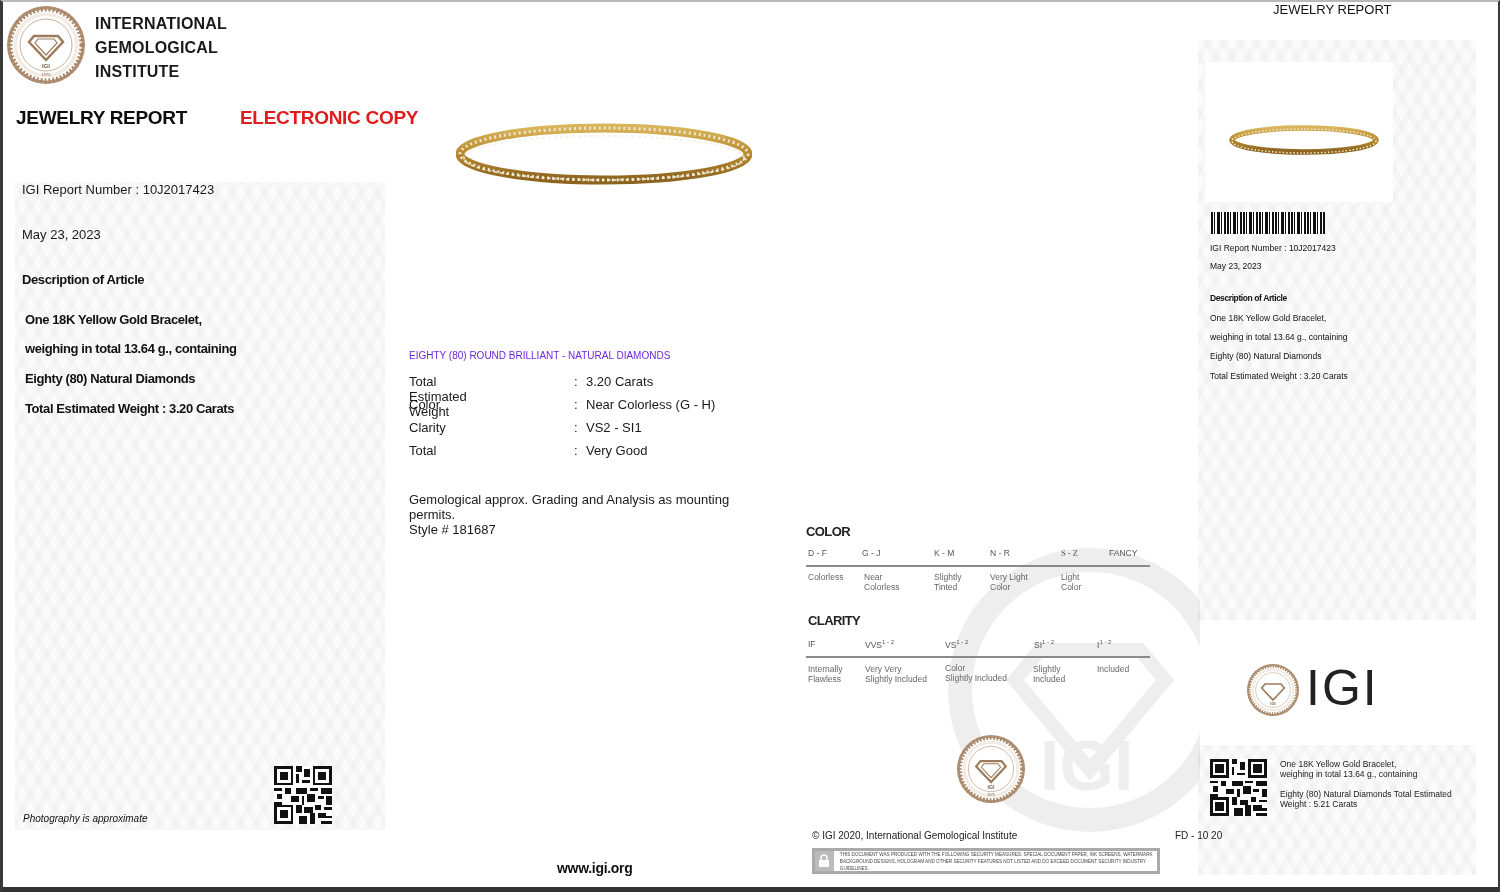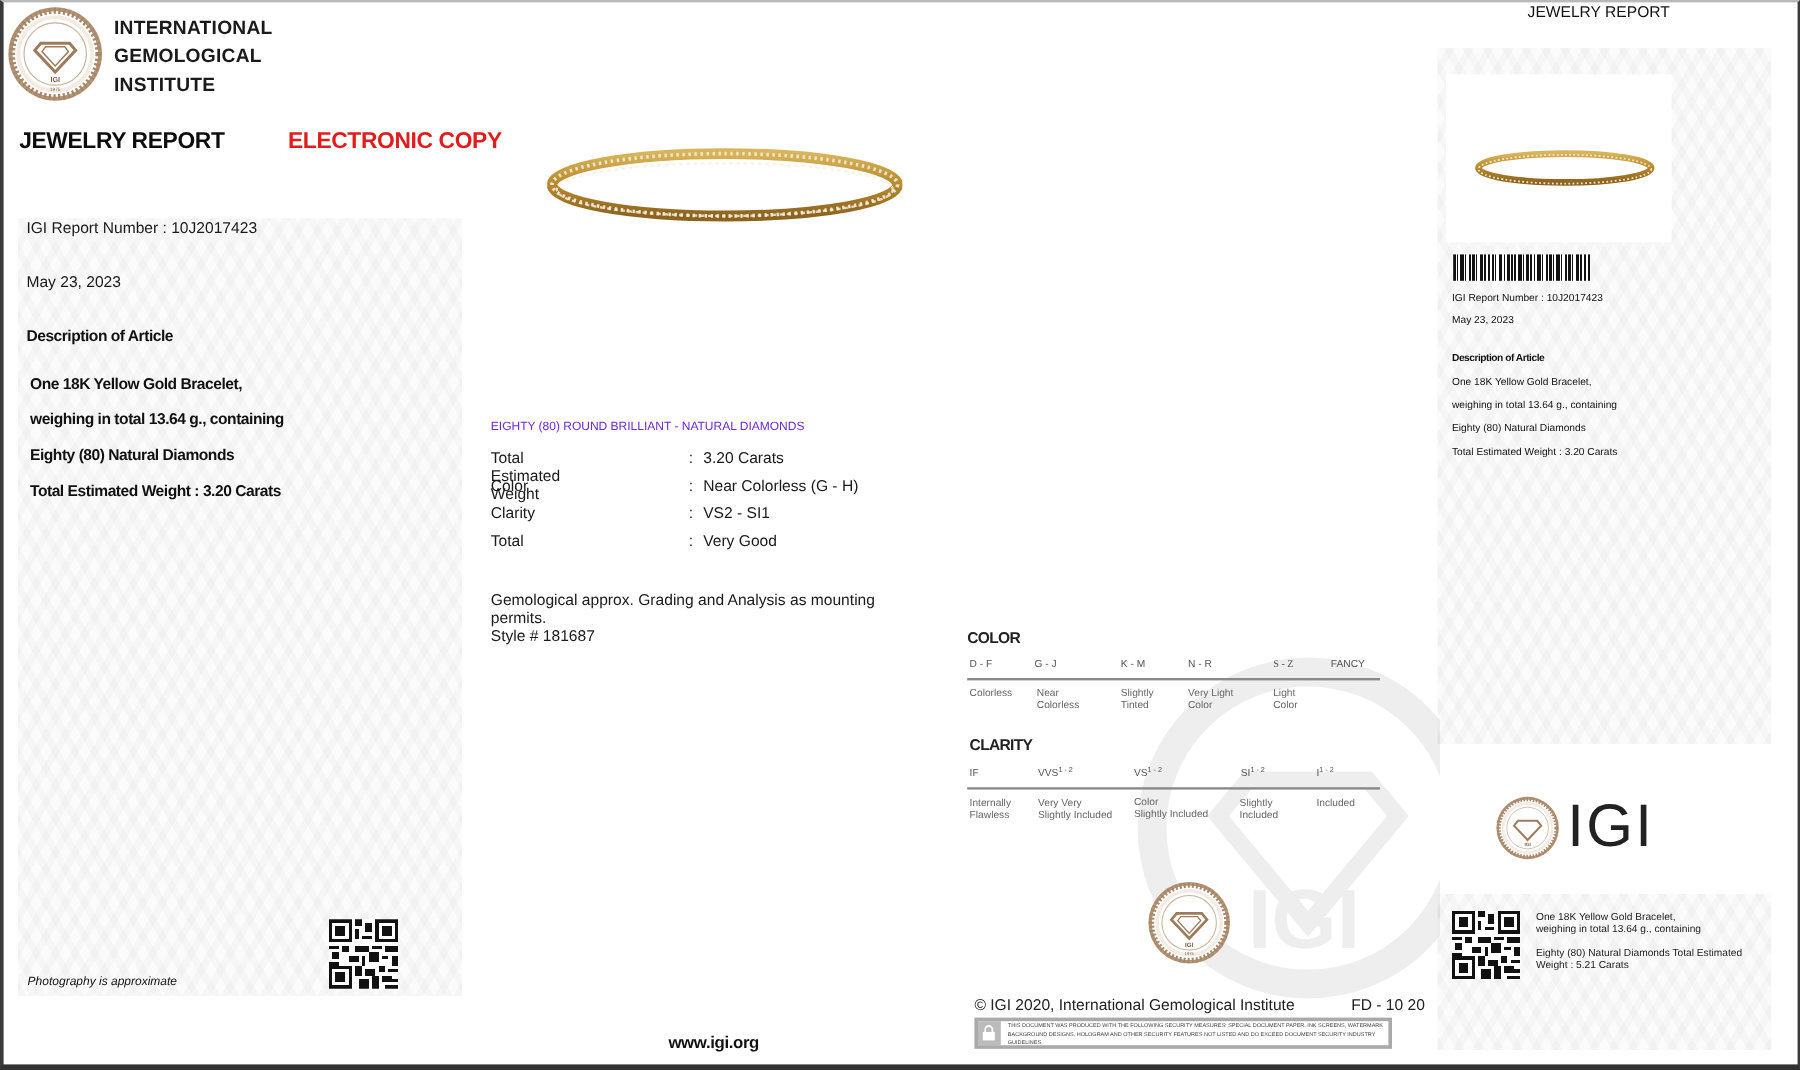--- a/index.html
+++ b/index.html
@@ -50,21 +50,21 @@
   .spec-row .c { position: absolute; left: 165px; }
   .spec-row .v { position: absolute; left: 177px; white-space: nowrap; }
 
   .scale-title { font-size: 13px; font-weight: bold; color: #222; letter-spacing: -0.6px; }
   .scale-grade { font-size: 8.5px; color: #555; position: absolute; }
   .scale-desc { font-size: 8.5px; color: #666; position: absolute; line-height: 10px; }
   .scale-line { position: absolute; height: 2px; background: #8a8a8a; }
   sup { font-size: 6px; vertical-align: super; }
 
   .small { font-size: 9px; color: #111; font-style: italic; }
-  .tiny { font-size: 13px; color: #222; }
+  .tiny { font-size: 10px; color: #222; }
   .security-box {
     position: absolute; left: 812px; top: 848px; width: 348px; height: 26px;
     border: 3px solid #aaa; background: #fff; display: flex; align-items: center;
   }
   .security-box .lock {
     width: 20px; height: 20px; background: #bbb; margin: 0 6px 0 0;
     display: flex; align-items: center; justify-content: center;
   }
   .security-box .txt { font-size: 4.6px; color: #444; line-height: 7px; letter-spacing: 0; }
 
@@ -263,21 +263,21 @@
     <circle cx="39" cy="39" r="36" fill="none" stroke="#a88868" stroke-width="5" stroke-dasharray="2 2"></circle>
     <circle cx="39" cy="39" r="26" fill="#fff" stroke="#c9b39d" stroke-width="1"></circle>
     <polygon points="27,30 51,30 56,36 39,54 22,36" fill="none" stroke="#9c7c5c" stroke-width="2.5"></polygon>
     <polygon points="31,33 47,33 50,37 39,49 28,37" fill="none" stroke="#9c7c5c" stroke-width="1.2"></polygon>
     <text x="39" y="62" font-size="6" text-anchor="middle" fill="#7a5c40" font-family="Liberation Sans, sans-serif" font-weight="bold">IGI</text>
     <text x="39" y="70" font-size="4" text-anchor="middle" fill="#7a5c40" font-family="Liberation Sans, sans-serif">1975</text>
   </svg>
 </div>
 
 <div class="abs tiny" style="left:812px; top:830px;">© IGI 2020, International Gemological Institute</div>
-<div class="abs tiny" style="left:1126px; top:830px;">FD - 10 20</div>
+<div class="abs tiny" style="left:1175px; top:830px;">FD - 10 20</div>
 <div class="security-box">
   <div class="lock">
     <svg width="12" height="14" viewBox="0 0 12 14">
         <rect x="1" y="6" width="10" height="7" fill="#fff"></rect>
         <path d="M3 6V4a3 3 0 0 1 6 0v2" stroke="#fff" stroke-width="1.5" fill="none"></path>
       </svg>
   </div>
   <div class="txt">
     <div>THIS DOCUMENT WAS PRODUCED WITH THE FOLLOWING SECURITY MEASURES: SPECIAL DOCUMENT PAPER, INK SCREENS, WATERMARK</div>
     <div>BACKGROUND DESIGNS, HOLOGRAM AND OTHER SECURITY FEATURES NOT LISTED AND DO EXCEED DOCUMENT SECURITY INDUSTRY GUIDELINES.</div>

